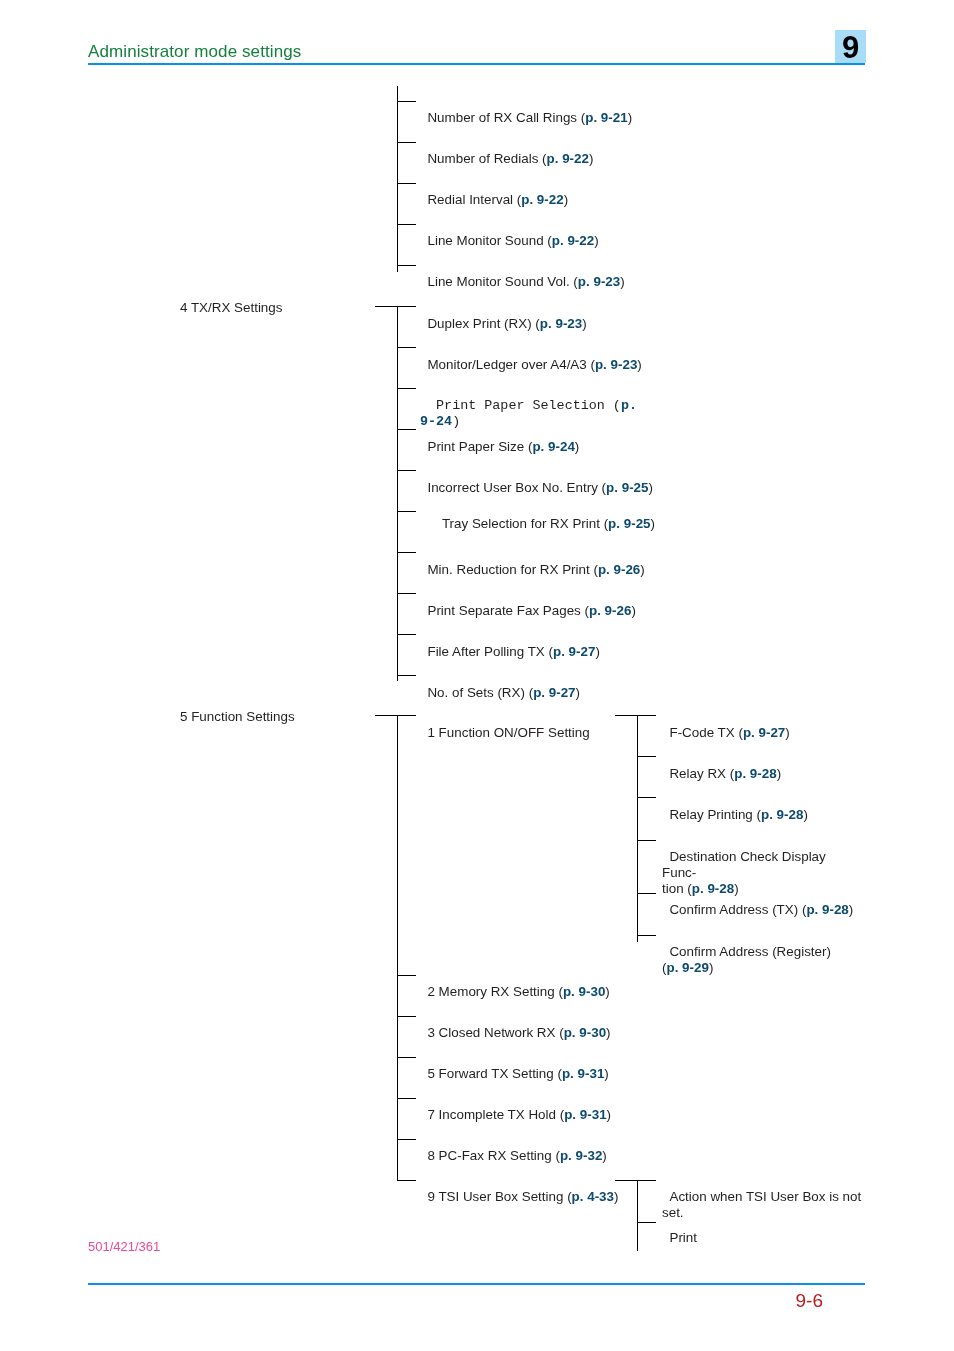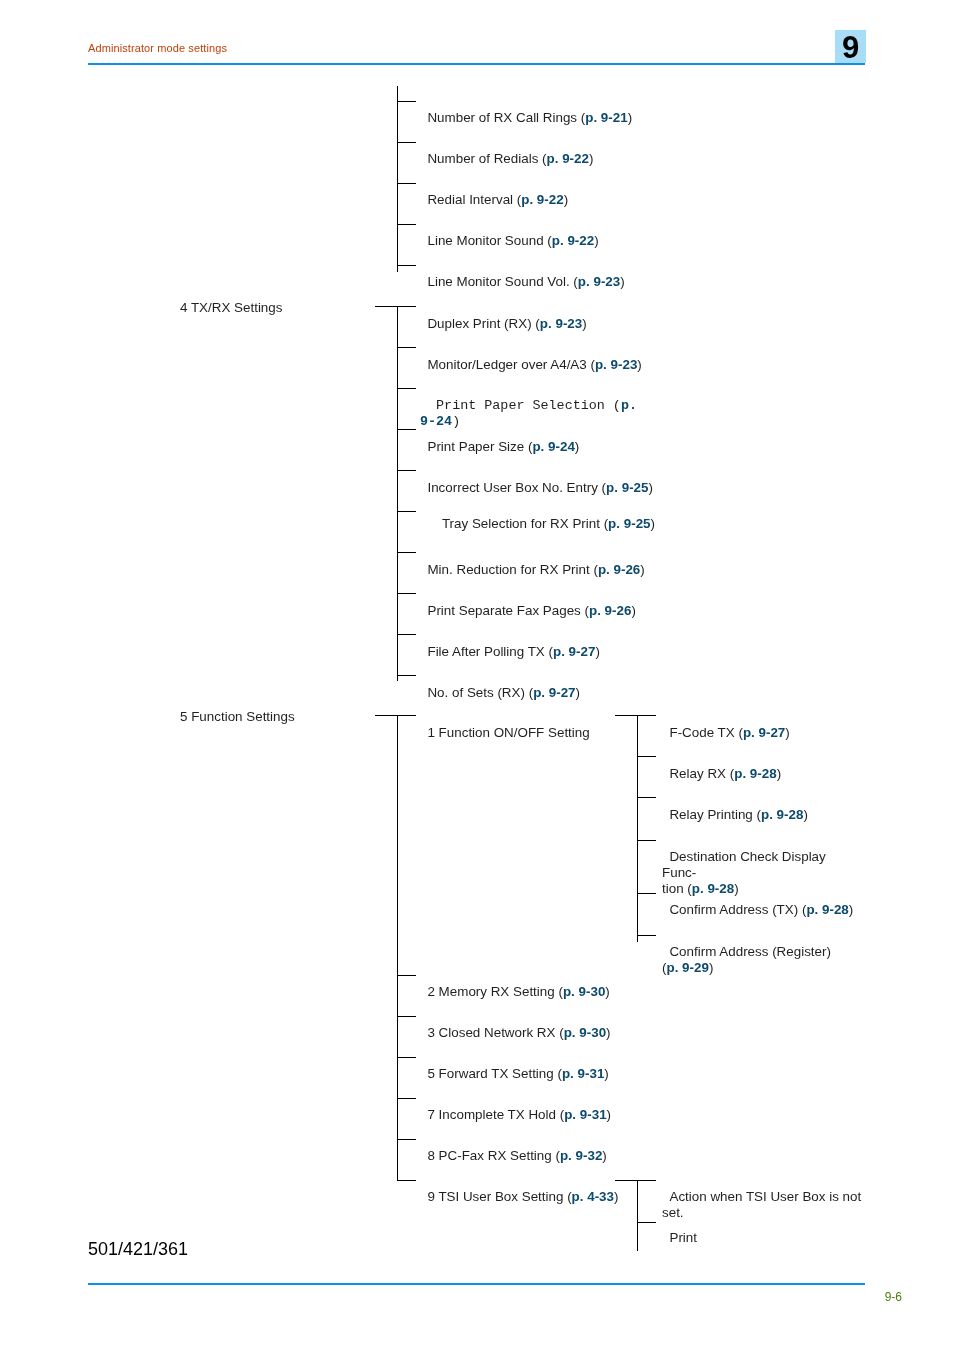--- a/index.html
+++ b/index.html
@@ -14,23 +14,23 @@
     font-family: "Liberation Sans", sans-serif;
     color: #000000;
     overflow: hidden;
   }
 
   
   #header-title {
     position: absolute;
     left: 88px;
     top: 42px;
-    font-size: 11px;
+    font-size: 17px;
     letter-spacing: 0.1px;
-    color: #c2410c;
+    color: #15803d;
   }
   #header-rule {
     position: absolute;
     left: 88px;
     top: 63px;
     width: 777px;
     height: 2px;
     background: #0b91e6;
   }
   #chapter-badge {
@@ -59,31 +59,31 @@
     left: 88px;
     top: 1283px;
     width: 777px;
     height: 2px;
     background: #0b91e6;
   }
   #footer-left {
     position: absolute;
     left: 88px;
     top: 1239px;
-    font-size: 18px;
-    color: #000000;
+    font-size: 13px;
+    color: #ec4899;
   }
   #footer-right {
     position: absolute;
-    left: 802px;
+    left: 723px;
     top: 1290px;
     width: 100px;
     text-align: right;
-    font-size: 12px;
-    color: #4d7c0f;
+    font-size: 19px;
+    color: #b91c1c;
   }
 
   
   .vline {
     position: absolute;
     width: 1.4px;
     background: #000000;
   }
   .hline {
     position: absolute;

